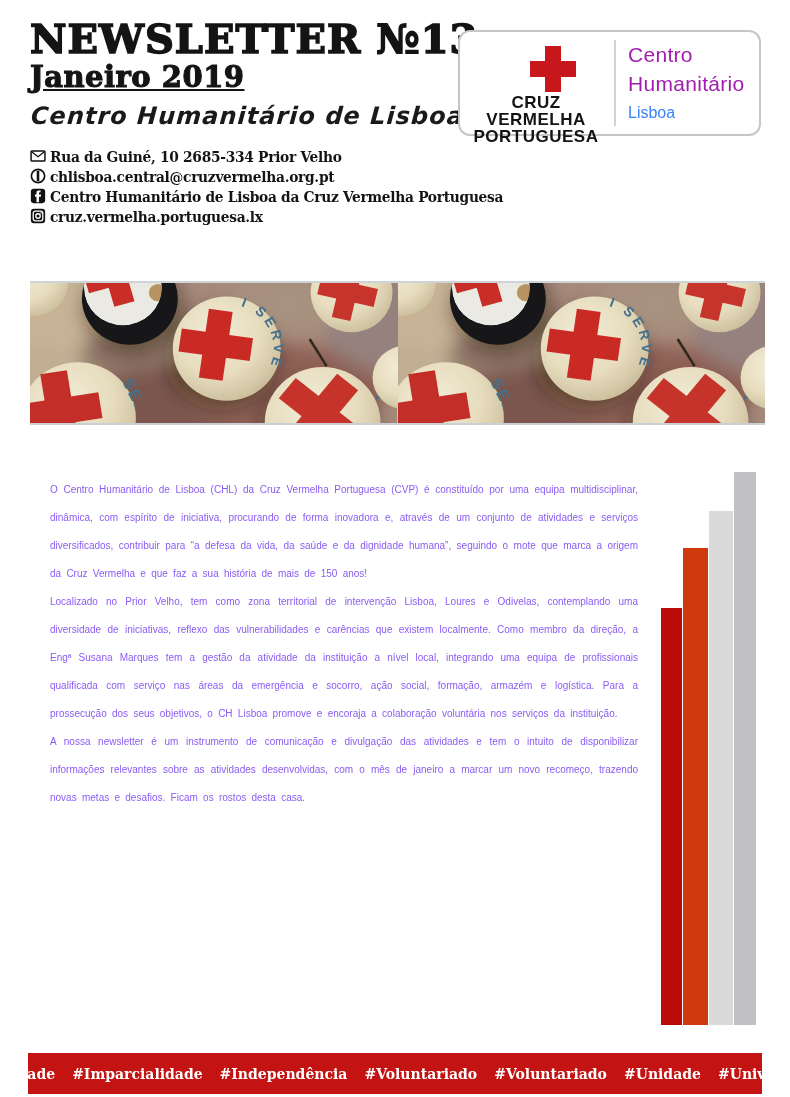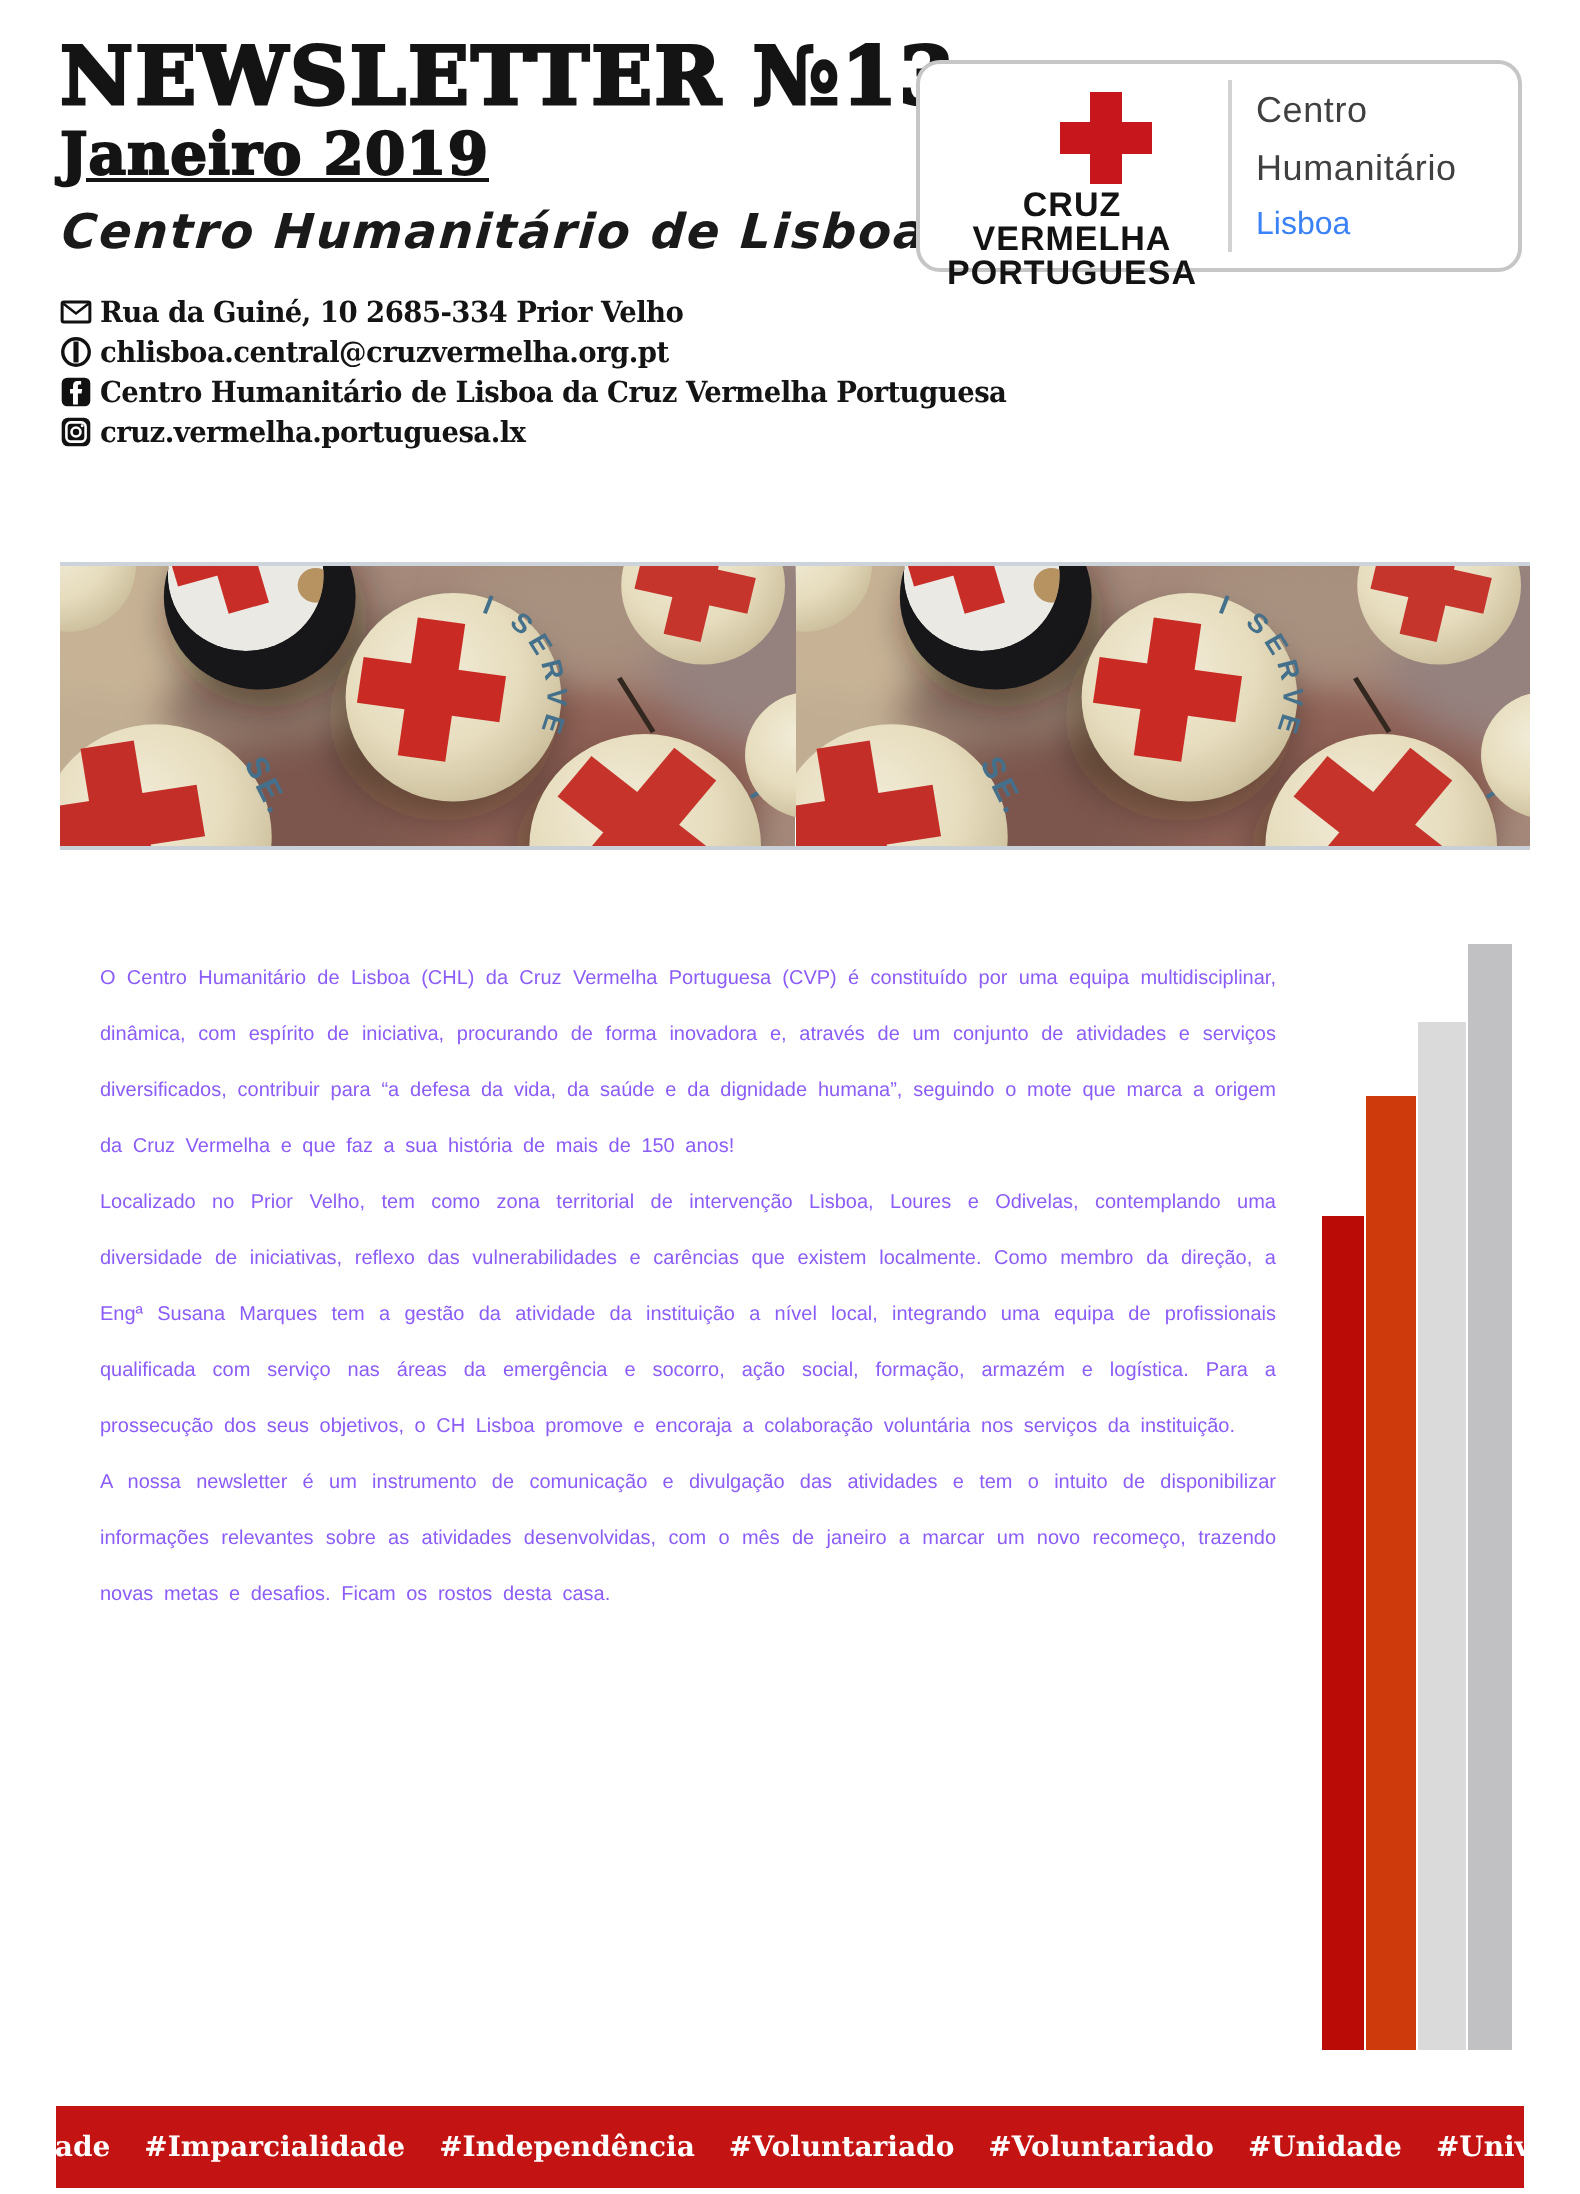--- a/index.html
+++ b/index.html
@@ -20,21 +20,21 @@
   .logo-box{position:absolute;left:458px;top:30px;width:303px;height:106px;background:#fff;
             border:2px solid #c6c6c6;border-radius:12px;display:flex;align-items:center;box-sizing:border-box;}
   .logo-left{width:152px;display:flex;flex-direction:column;align-items:center;padding-top:4px;margin-top:20px;}
   .logo-cross{position:relative;width:46px;height:46px;margin-left:34px;margin-bottom:2px;}
   .logo-cross::before{content:"";position:absolute;left:0;top:15px;width:46px;height:16px;background:#c8161d;}
   .logo-cross::after{content:"";position:absolute;left:15px;top:0;width:16px;height:46px;background:#c8161d;}
   .org-name{font-weight:900;font-size:17px;line-height:17px;color:#131313;letter-spacing:0.5px;
             text-align:center;white-space:nowrap;}
   .logo-divider{width:2px;height:86px;background:#d2d2d2;margin:0 12px 0 2px;}
   .logo-right{display:flex;flex-direction:column;gap:5px;padding-top:2px;}
-  .logo-gray{color:#404040;font-size:18px;line-height:24px;letter-spacing:0.3px;}
+  .logo-gray{color:#a21caf;font-size:21px;line-height:24px;letter-spacing:0.3px;}
   .logo-city{color:#3b82f6;font-size:16px;line-height:24px;font-weight:normal;}
 
   
   .contact{position:absolute;left:30px;top:148px;display:flex;flex-direction:column;}
   .c-row{display:flex;align-items:flex-start;gap:4px;height:20px;}
   .c-icon{width:16px;height:16px;flex:none;display:block;}
   .c-text{font-family:"DejaVu Serif",serif;font-weight:bold;font-size:14.5px;color:#141414;
           letter-spacing:-0.3px;white-space:nowrap;transform:scaleX(.95);transform-origin:left center;}
 
   

